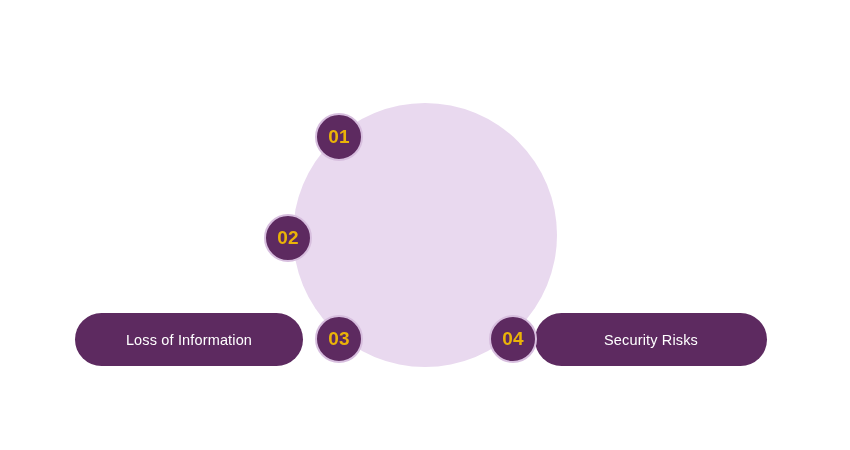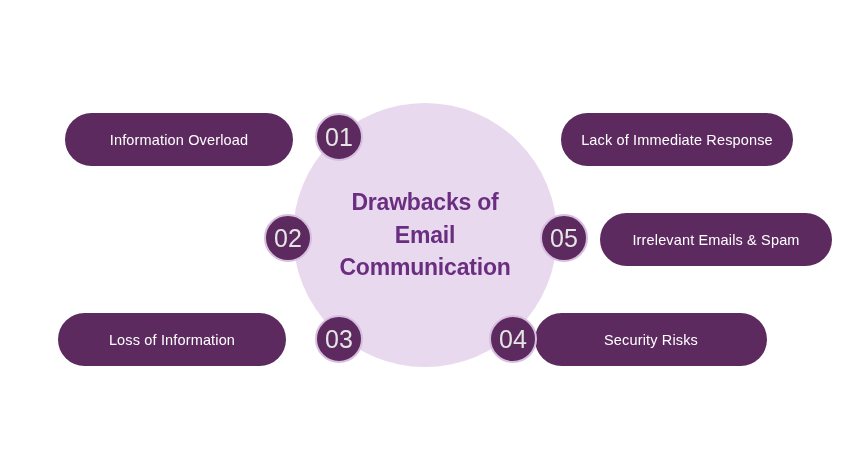--- a/index.html
+++ b/index.html
@@ -63,70 +63,61 @@
     justify-content: center;
     font-size: 14.5px;
     letter-spacing: 0.15px;
     box-sizing: border-box;
     padding: 0 18px;
     white-space: nowrap;
   }
 
   .pill-l1 { left: 65px;  top: 113px; width: 228px; }
   .pill-l2 { left: 18px;  top: 213px; width: 232px; }
-  .pill-l3 { left: 58px;  top: 313px; width: 228px; }
+  .pill-l3 { left: 75px;  top: 313px; width: 228px; }
 
   .pill-r1 { left: 561px; top: 113px; width: 232px; }
   .pill-r2 { left: 600px; top: 213px; width: 232px; }
   .pill-r3 { left: 535px; top: 313px; width: 232px; }
 
   
   .badge {
     position: absolute;
     width: 48px;
     height: 48px;
     border-radius: 50%;
     background: #5d2a60;
     border: 2px solid #d7bede;
     box-sizing: border-box;
-    color: #e5e5e5;
+    color: #eab308;
     display: flex;
     align-items: center;
     justify-content: center;
-    font-size: 25px;
-    font-weight: normal;
+    font-size: 19px;
+    font-weight: bold;
     letter-spacing: 0.2px;
   }
 
   .badge-01 { left: 315px; top: 113px; }
   .badge-06 { left: 489px; top: 113px; }
   .badge-02 { left: 264px; top: 214px; }
   .badge-05 { left: 540px; top: 214px; }
   .badge-03 { left: 315px; top: 315px; }
   .badge-04 { left: 489px; top: 315px; }
 </style>
 </head>
 <body>
 
 <div id="infographic">
 
   <div class="center-circle"></div>
 
-  <div class="center-title">
-    <span>Drawbacks of</span>
-    <span>Email</span>
-    <span>Communication</span>
-  </div>
 
-  <div class="pill pill-l1">Information Overload</div>
   <div class="pill pill-l3">Loss of Information</div>
 
-  <div class="pill pill-r1">Lack of Immediate Response</div>
-  <div class="pill pill-r2">Irrelevant Emails &amp; Spam</div>
   <div class="pill pill-r3">Security Risks</div>
 
   <div class="badge badge-01">01</div>
   <div class="badge badge-02">02</div>
   <div class="badge badge-03">03</div>
   <div class="badge badge-04">04</div>
-  <div class="badge badge-05">05</div>
 
 </div>
 
 </body></html>

